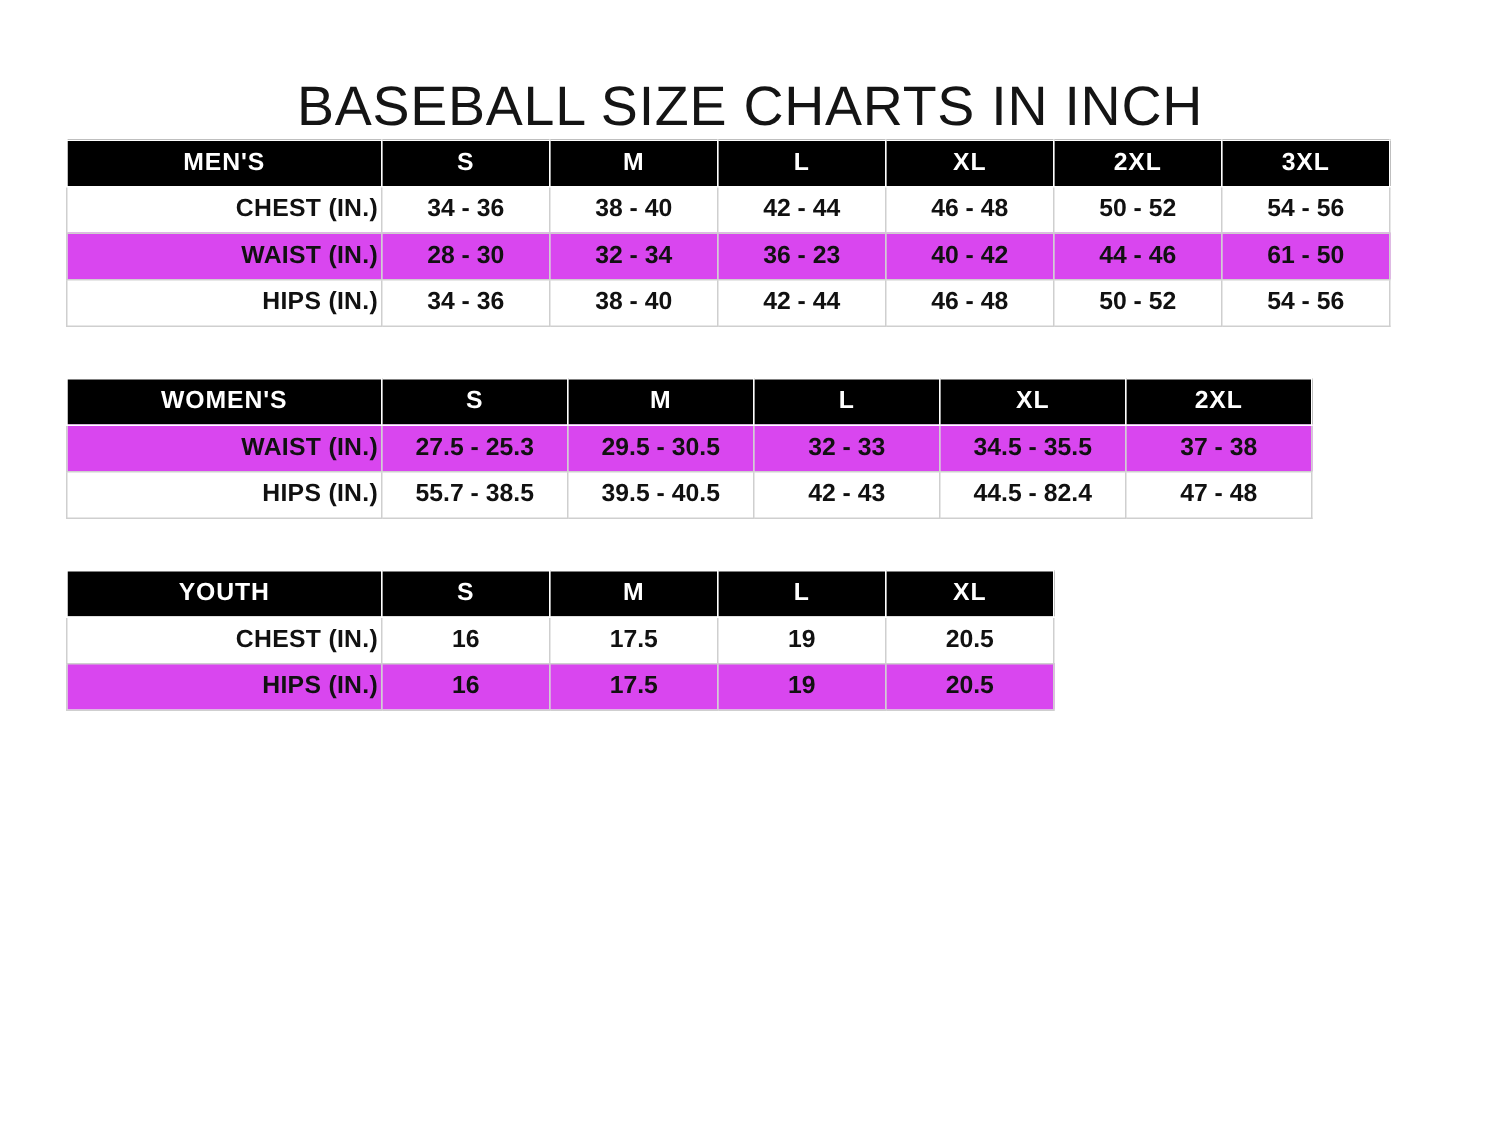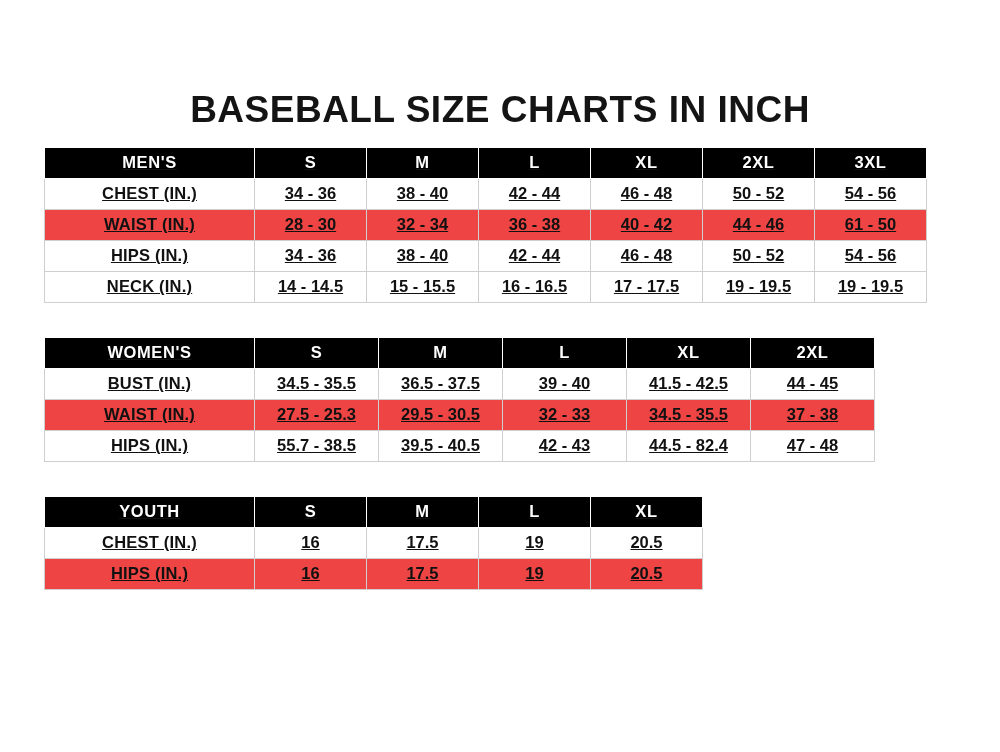--- a/index.html
+++ b/index.html
@@ -18,33 +18,32 @@
   .page {
     position: relative;
     width: 1000px;
     height: 752px;
     box-sizing: border-box;
   }
 
   .page-title {
     text-align: center;
     font-size: 37px;
-    font-weight: bold;
+    font-weight: normal;
     letter-spacing: 0.5px;
     color: #141414;
-    margin: 16px;
-    padding-top: 74px;
+    margin: 1px;
+    padding-top: 50px;
     padding-bottom: 0;
     line-height: 1.1;
   }
 
   .charts {
     padding-left: 44px;
     padding-right: 44px;
-    text-decoration: underline;
   }
 
   table.size-table {
     border-collapse: collapse;
     table-layout: fixed;
     margin-bottom: 26px;
   }
 
   table.size-table td,
   table.size-table th {
@@ -69,25 +68,25 @@
     text-align: center;
   }
 
   table.size-table tbody td {
     background: #ffffff;
     color: #111111;
     border: 1px solid #cfcfcf;
   }
 
   table.size-table tbody tr.alt td {
-    background: #ef4444;
+    background: #d946ef;
   }
 
   table.size-table tbody td.row-label {
-    text-align: center;
+    text-align: right;
     letter-spacing: 0.2px;
   }
 
   
   table.men col.c0 { width: 210px; }
   table.men col.cx { width: 112px; }
 
   table.women col.c0 { width: 210px; }
   table.women col.cx { width: 124px; }
 
@@ -133,43 +132,34 @@
           <td>38 - 40</td>
           <td>42 - 44</td>
           <td>46 - 48</td>
           <td>50 - 52</td>
           <td>54 - 56</td>
         </tr>
         <tr class="alt">
           <td class="row-label">WAIST (IN.)</td>
           <td>28 - 30</td>
           <td>32 - 34</td>
-          <td>36 - 38</td>
+          <td>36 - 23</td>
           <td>40 - 42</td>
           <td>44 - 46</td>
           <td>61 - 50</td>
         </tr>
         <tr>
           <td class="row-label">HIPS (IN.)</td>
           <td>34 - 36</td>
           <td>38 - 40</td>
           <td>42 - 44</td>
           <td>46 - 48</td>
           <td>50 - 52</td>
           <td>54 - 56</td>
         </tr>
-        <tr>
-          <td class="row-label">NECK (IN.)</td>
-          <td>14 - 14.5</td>
-          <td>15 - 15.5</td>
-          <td>16 - 16.5</td>
-          <td>17 - 17.5</td>
-          <td>19 - 19.5</td>
-          <td>19 - 19.5</td>
-        </tr>
       </tbody>
     </table>
 
     <div class="spacer-sm"></div>
 
     <table class="size-table women">
       <colgroup>
         <col class="c0">
           <col class="cx">
           <col class="cx">
@@ -181,28 +171,20 @@
         <tr>
           <th class="label-head">WOMEN'S</th>
           <th>S</th>
           <th>M</th>
           <th>L</th>
           <th>XL</th>
           <th>2XL</th>
         </tr>
       </thead>
       <tbody>
-        <tr>
-          <td class="row-label">BUST (IN.)</td>
-          <td>34.5 - 35.5</td>
-          <td>36.5 - 37.5</td>
-          <td>39 - 40</td>
-          <td>41.5 - 42.5</td>
-          <td>44 - 45</td>
-        </tr>
         <tr class="alt">
           <td class="row-label">WAIST (IN.)</td>
           <td>27.5 - 25.3</td>
           <td>29.5 - 30.5</td>
           <td>32 - 33</td>
           <td>34.5 - 35.5</td>
           <td>37 - 38</td>
         </tr>
         <tr>
           <td class="row-label">HIPS (IN.)</td>

